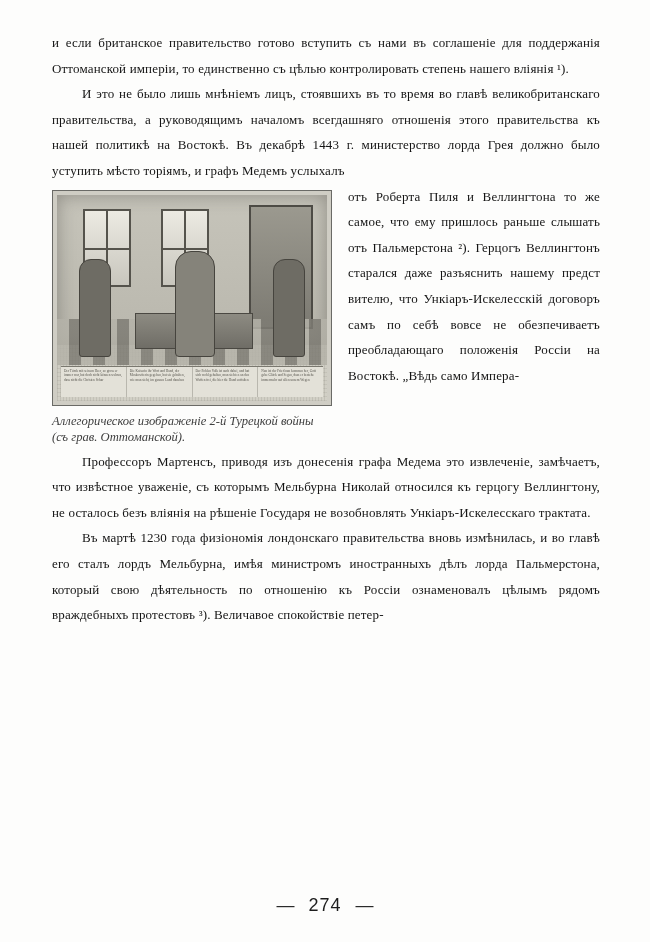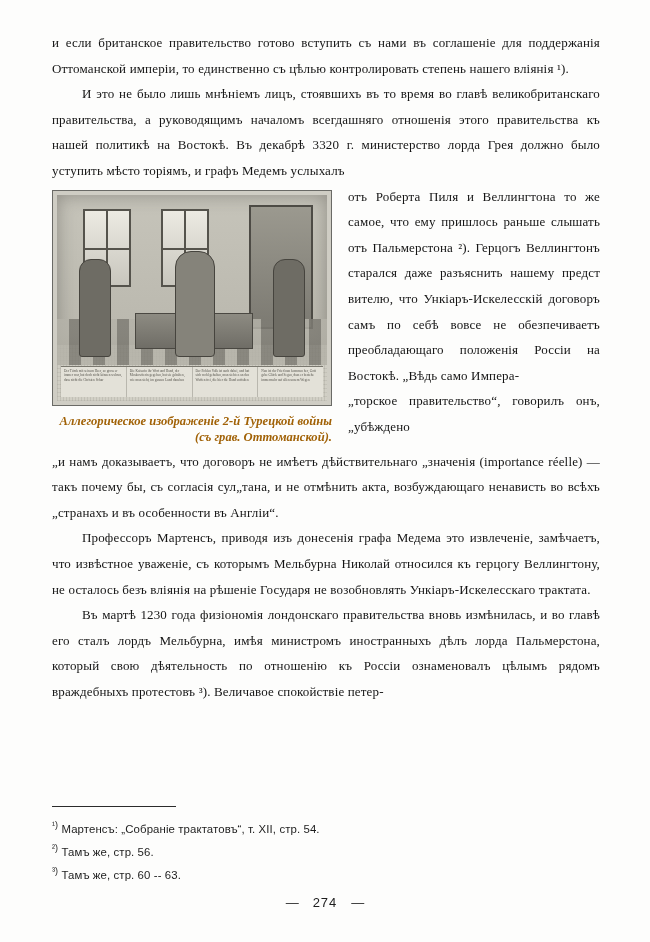--- a/index.html
+++ b/index.html
@@ -132,23 +132,22 @@
     border-right: 1px solid #b9b7ae;
     overflow: hidden;
     font-family: "Liberation Serif", serif;
   }
   .eng-caption-strip span:last-child { border-right: none; }
   .fig-caption {
     margin-top: 7px;
     font-size: 12.6px;
     line-height: 16px;
     font-style: italic;
-    text-align: right;
-    color: #a16207;
-    font-weight: bold;
+    text-align: left;
+    color: #404040;
   }
 
   
   .footnotes {
     position: absolute;
     left: 52px;
     top: 806px;
     width: 548px;
   }
   .fn-rule {
@@ -164,37 +163,37 @@
     color: #1d1d1d;
     letter-spacing: .1px;
   }
   .fn-line sup { font-size: 9px; }
   .page-number {
     position: absolute;
     left: 0; right: 0;
     top: 895px;
     text-align: center;
     font-family: "Liberation Sans", sans-serif;
-    font-size: 13px;
+    font-size: 18px;
     letter-spacing: 1px;
     color: #1d1d1d;
   }
   .pn-dash { letter-spacing: 0; padding: 0 14px; color:#2a2a2a; }
   .clearfix::after { content: ""; display: block; clear: both; }
 </style>
 </head>
 <body>
 
 <div class="page">
 
   <div class="content">
 
     <p class="body-par">и если британское правительство готово вступить съ нами въ соглашеніе для поддержанія Оттоманской имперіи, то единственно съ цѣлью контролировать степень нашего вліянія ¹).</p>
 
-    <p class="body-par indent">И это не было лишь мнѣніемъ лицъ, стоявшихъ въ то время во главѣ великобританскаго правительства, а руководящимъ началомъ всегдашняго отношенія этого правительства къ нашей политикѣ на Востокѣ. Въ декабрѣ 3320 г. министерство лорда Грея должно было уступить мѣсто торіямъ, и графъ Медемъ услыхалъ</p>
+    <p class="body-par indent">И это не было лишь мнѣніемъ лицъ, стоявшихъ въ то время во главѣ великобританскаго правительства, а руководящимъ началомъ всегдашняго отношенія этого правительства къ нашей политикѣ на Востокѣ. Въ декабрѣ 1443 г. министерство лорда Грея должно было уступить мѣсто торіямъ, и графъ Медемъ услыхалъ</p>
 
     <div class="clearfix">
       <figure class="figure">
         <div class="engraving">
           <div class="eng-inner">
             <div class="eng-wall"></div>
             <div class="eng-window w1">
               <div class="mullion"></div>
                 <div class="transom"></div>
             </div>
@@ -216,45 +215,26 @@
             </div>
           </div>
         </div>
         <figcaption class="fig-caption">
           <span>Аллегорическое изображеніе 2-й Турецкой войны</span><br>
           <span>(съ грав. Оттоманской).</span>
         </figcaption>
       </figure>
 
       <p class="body-par">отъ Роберта Пиля и Веллингтона то же самое, что ему пришлось раньше слышать отъ Пальмерстона ²). Герцогъ Веллингтонъ старался даже разъяснить нашему предст вителю, что Ункіаръ-Искелесскій договоръ самъ по себѣ вовсе не обезпечиваетъ преобладающаго положенія Россіи на Востокѣ. „Вѣдь само Импера-</p>
-      <p class="body-par">„торское правительство“, говорилъ онъ, „убѣждено</p>
     </div>
 
-    <div class="quoted-block">
-      <p class="body-par">„и намъ доказываетъ, что договоръ не имѣетъ дѣйствительнаго „значенія (importance réelle) — такъ почему бы, съ согласія сул„тана, и не отмѣнить акта, возбуждающаго ненависть во всѣхъ „странахъ и въ особенности въ Англіи“.</p>
-    </div>
 
     <p class="body-par indent">Профессоръ Мартенсъ, приводя изъ донесенія графа Медема это извлеченіе, замѣчаетъ, что извѣстное уваженіе, съ которымъ Мельбурна Николай относился къ герцогу Веллингтону, не осталось безъ вліянія на рѣшеніе Государя не возобновлять Ункіаръ-Искелесскаго трактата.</p>
 
     <p class="body-par indent">Въ мартѣ 1230 года физіономія лондонскаго правительства вновь измѣнилась, и во главѣ его сталъ лордъ Мельбурна, имѣя министромъ иностранныхъ дѣлъ лорда Пальмерстона, который свою дѣятельность по отношенію къ Россіи ознаменовалъ цѣлымъ рядомъ враждебныхъ протестовъ ³). Величавое спокойствіе петер-</p>
   </div>
 
-  <div class="footnotes">
-    <div class="fn-rule"></div>
-    <div class="fn-line">
-      <sup>¹)</sup>
-      <span>Мартенсъ: „Собраніе трактатовъ“, т. XII, стр. 54.</span>
-    </div>
-    <div class="fn-line">
-      <sup>²)</sup>
-      <span>Тамъ же, стр. 56.</span>
-    </div>
-    <div class="fn-line">
-      <sup>³)</sup>
-      <span>Тамъ же, стр. 60 -- 63.</span>
-    </div>
-  </div>
 
   <div class="page-number">
     <span class="pn-dash">—</span><span>274</span><span class="pn-dash">—</span>
   </div>
 
 </div>
 
 </body></html>

